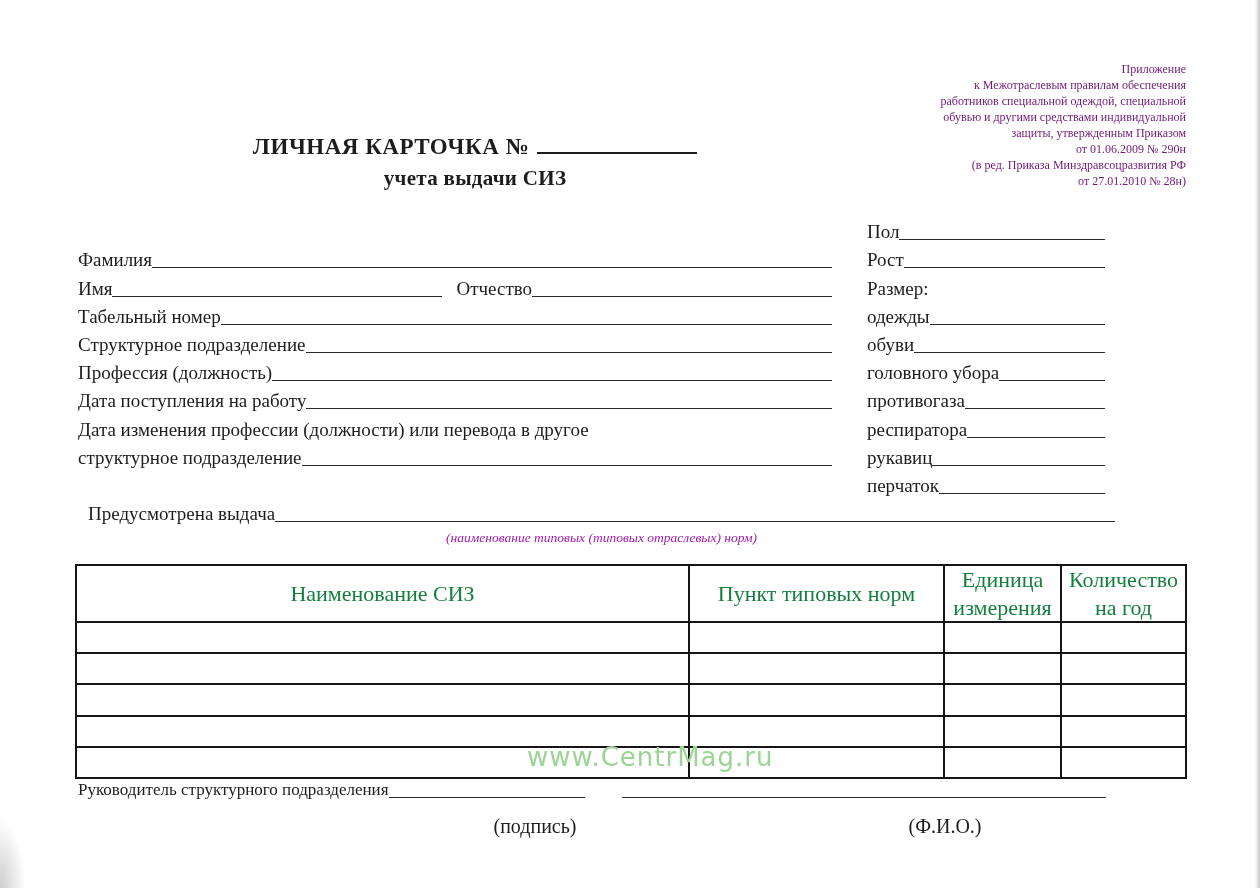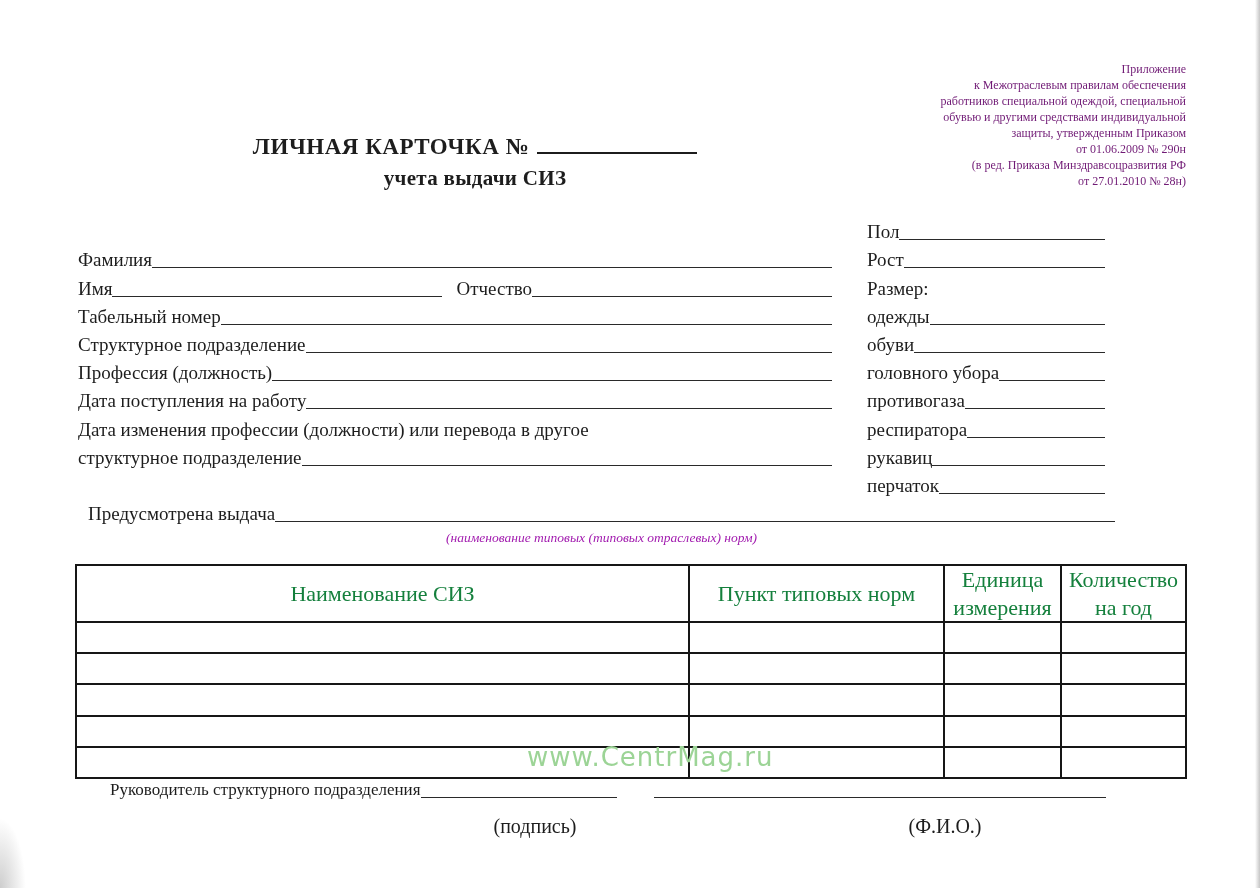--- a/index.html
+++ b/index.html
@@ -49,21 +49,21 @@
   table.siz th{font-weight:normal;height:55px;text-align:center;vertical-align:middle;line-height:1.25;}
   table.siz td{height:29.2px;}
 
   
   .watermark{position:absolute;top:742px;left:527px;z-index:3;
     font-family:"DejaVu Sans",sans-serif;font-size:26px;letter-spacing:1px;
     pointer-events:none;}
 
   
   .footer{position:absolute;top:779px;left:78px;width:1028px;font-size:17px;}
-  .footer .frow{height:24px;margin-left:32px;}
+  .footer .frow{height:24px;}
   .footer .fill-sign{flex:0 0 196px;border-bottom:1.7px solid #2a2a2a;margin-bottom:5px;}
   .footer .spacer{flex:0 0 37px;}
   .footer .fill-fio{flex:1 1 auto;border-bottom:1.7px solid #2a2a2a;margin-bottom:5px;}
   .cap{position:absolute;top:36px;font-size:20px;text-align:center;width:200px;}
   .cap-sign{left:357px;}
   .cap-fio{left:767px;}
 </style>
 </head>
 <body>
 

